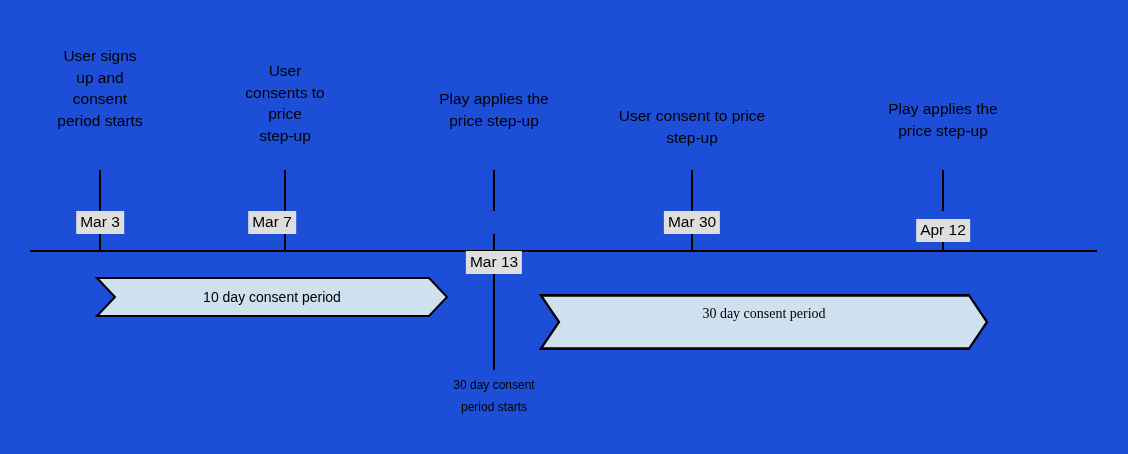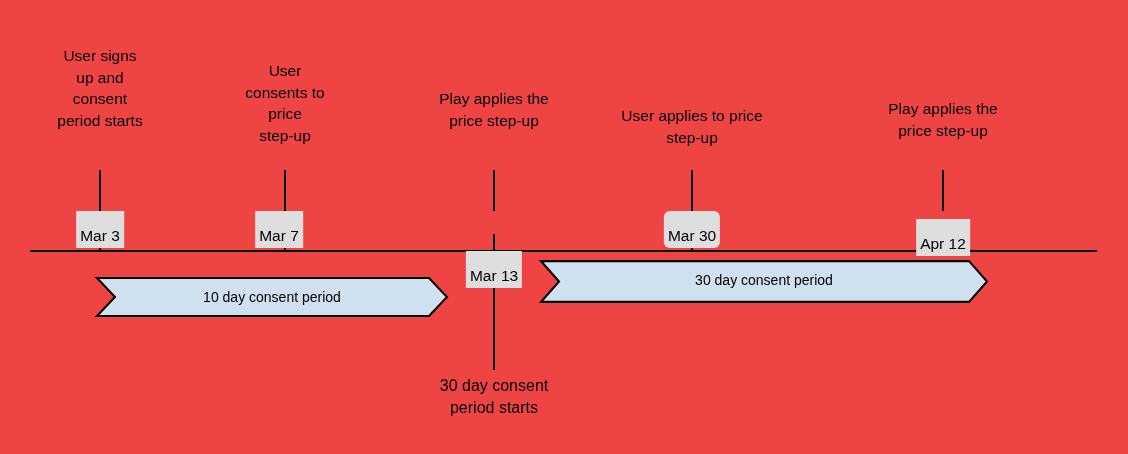--- a/index.html
+++ b/index.html
@@ -8,21 +8,21 @@
     background: #ffffff;
   }
   body {
     font-family: "Liberation Sans", sans-serif;
     color: #000000;
   }
   #canvas {
     position: relative;
     width: 1128px;
     height: 454px;
-    background: #ef4444;
+    background: #1d4ed8;
     overflow: hidden;
   }
 
   
   .axis-line {
     position: absolute;
     background: #000000;
     height: 2px;
   }
 
@@ -33,41 +33,41 @@
     background: #000000;
   }
 
   
   .date-chip {
     position: absolute;
     background: #dedede;
     color: #000000;
     font-size: 15.5px;
     line-height: 20px;
-    padding: 15px 4px 2px 4px;
+    padding: 1px 4px 2px 4px;
     white-space: nowrap;
     transform: translateX(-50%);
     text-align: center;
   }
 
   
   .event-label {
     position: absolute;
     font-size: 15.5px;
     line-height: 21.5px;
     text-align: center;
     transform: translateX(-50%);
     white-space: pre-line;
     color: #000000;
   }
 
   
   .below-label {
     position: absolute;
-    font-size: 16px;
+    font-size: 12px;
     line-height: 21.5px;
     text-align: center;
     transform: translateX(-50%);
     white-space: pre-line;
     color: #000000;
   }
 
   
   .banner {
     position: absolute;
@@ -103,55 +103,55 @@
   <div class="event-label" id="label-0" style="left: 100px; top: 45px;">User signs
 up and
 consent
 period starts</div>
   <div class="event-label" id="label-1" style="left: 285px; top: 60px;">User
 consents to
 price
 step-up</div>
   <div class="event-label" id="label-2" style="left: 494px; top: 88px;">Play applies the
 price step-up</div>
-  <div class="event-label" id="label-3" style="left: 692px; top: 105px;">User applies to price
+  <div class="event-label" id="label-3" style="left: 692px; top: 105px;">User consent to price
 step-up</div>
   <div class="event-label" id="label-4" style="left: 943px; top: 98px;">Play applies the
 price step-up</div>
 
   <div class="tick" id="tick-up-0" style="left: 99px; top: 170px; height: 41px;"></div>
   <div class="tick" id="tick-up-1" style="left: 284px; top: 170px; height: 41px;"></div>
   <div class="tick" id="tick-up-2" style="left: 493px; top: 170px; height: 41px;"></div>
   <div class="tick" id="tick-up-3" style="left: 691px; top: 170px; height: 41px;"></div>
   <div class="tick" id="tick-up-4" style="left: 942px; top: 170px; height: 41px;"></div>
 
   <div class="tick" id="tick-dn-0" style="left: 99px; top: 234px; height: 18px;"></div>
   <div class="tick" id="tick-dn-1" style="left: 284px; top: 234px; height: 18px;"></div>
   <div class="tick" id="tick-dn-2" style="left: 493px; top: 234px; height: 18px;"></div>
   <div class="tick" id="tick-dn-3" style="left: 691px; top: 234px; height: 18px;"></div>
   <div class="tick" id="tick-dn-4" style="left: 942px; top: 234px; height: 18px;"></div>
 
   <div class="tick" id="tick-below-2" style="left: 493px; top: 250px; height: 120px;"></div>
 
   <div class="date-chip" id="chip-0" style="left: 100px; top: 211px;">Mar 3</div>
-  <div class="date-chip" id="chip-1" style="left: 279px; top: 211px; text-align: center;">Mar 7</div>
+  <div class="date-chip" id="chip-1" style="left: 272px; top: 211px; text-align: center;">Mar 7</div>
   <div class="date-chip" id="chip-2" style="left: 494px; top: 211px; margin-top: 40px;">Mar 13</div>
-  <div class="date-chip" id="chip-3" style="left: 692px; top: 211px; border-radius: 6px;">Mar 30</div>
+  <div class="date-chip" id="chip-3" style="left: 692px; top: 211px;">Mar 30</div>
   <div class="date-chip" id="chip-4" style="left: 943px; top: 211px; margin-top: 8px;">Apr 12</div>
 
   <div class="below-label" id="below-label-2" style="left: 494px; top: 375px;">30 day consent
 period starts</div>
 
   <div class="banner" id="banner-0" style="left: 96px; top: 277px; width: 352px; height: 40px;">
     <svg id="banner-svg-0" preserveAspectRatio="none" viewBox="0 0 352 40">
       <polygon id="banner-poly-0" points="1,1 333,1 351,20 333,39 1,39 19,20" fill="#cfe0ef" stroke="#000000" stroke-width="2" stroke-linejoin="miter"></polygon>
     </svg>
     <div class="banner-text">10 day consent period</div>
   </div>
 
-  <div class="banner" id="banner-1" style="left: 540px; top: 260px; width: 448px; height: 43px;">
+  <div class="banner" id="banner-1" style="left: 540px; top: 294px; width: 448px; height: 56px; font-family: Liberation Serif, serif;">
     <svg id="banner-svg-1" preserveAspectRatio="none" viewBox="0 0 448 40">
       <polygon id="banner-poly-1" points="1,1 429,1 447,20 429,39 1,39 19,20" fill="#cfe0ef" stroke="#000000" stroke-width="2" stroke-linejoin="miter"></polygon>
     </svg>
     <div class="banner-text">30 day consent period</div>
   </div>
 
 </div>
 
 </body></html>

